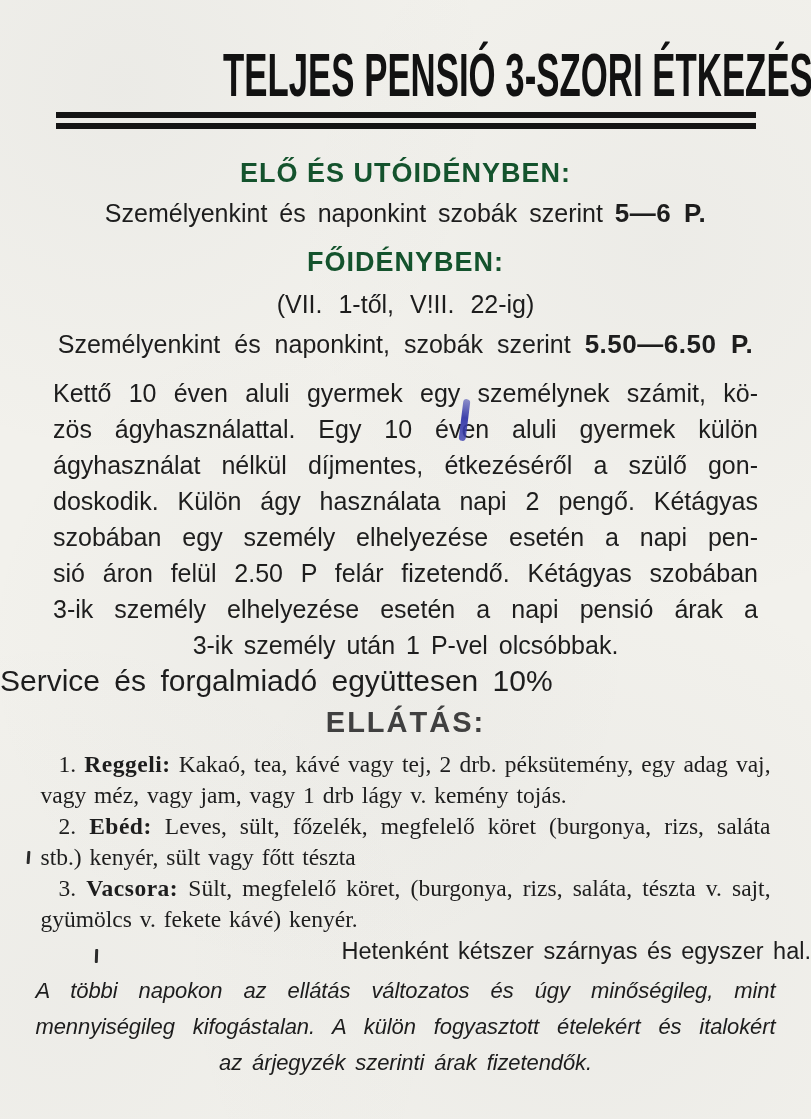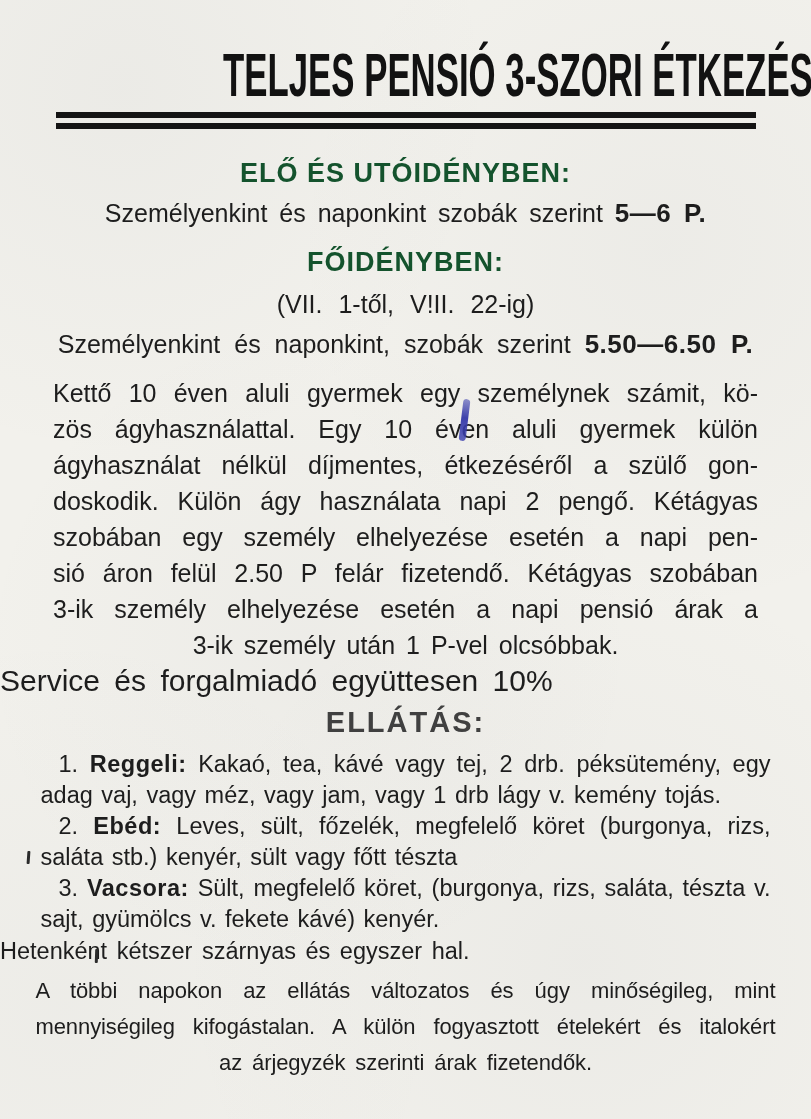--- a/index.html
+++ b/index.html
@@ -48,27 +48,27 @@
 
   .service{margin:3px 0 0;font-size:30px;line-height:28px;text-align:left;word-spacing:6px;}
 
   .ellatas{
     margin:11px 0 0;font-size:29px;line-height:32px;font-weight:bold;
     text-align:center;letter-spacing:2px;color:#404040;
   }
 
   
   .items{width:730px;margin:11px auto 0;font-size:23.5px;line-height:31px;}
-  .items .item{margin:0;text-align:justify;text-indent:18px;word-spacing:2px;}
+  .items .item{margin:0;text-align:justify;text-indent:18px;word-spacing:2px;font-family:Liberation Serif, serif;}
   .items .lbl{letter-spacing:0.5px;}
 
-  .note{margin:3px 0 0;font-size:23.5px;line-height:26px;text-align:left;word-spacing:3px;}
+  .note{margin:3px 0 0;font-size:23.5px;line-height:26px;text-align:right;word-spacing:3px;}
 
   
-  .closing{width:740px;margin:9px auto 0;font-size:22px;line-height:36px;letter-spacing:-0.1px;}
+  .closing{width:740px;margin:9px auto 0;font-size:22px;line-height:36px;letter-spacing:-0.1px;font-style:italic;}
   .closing .cline{text-align:justify;text-align-last:justify;word-spacing:2px;}
   .closing .cline:last-child{text-align-last:center;word-spacing:4px;}
 
   
   .ink-mark{
     position:absolute;left:461px;top:399px;width:7px;height:42px;border-radius:4px;
     transform:rotate(7deg);
     background:linear-gradient(to bottom, rgba(60,64,175,0.55), rgba(52,56,168,0.95) 45%, rgba(60,64,175,0.8));
   }
   .speck{position:absolute;background:#2b2b2b;border-radius:1px;}

